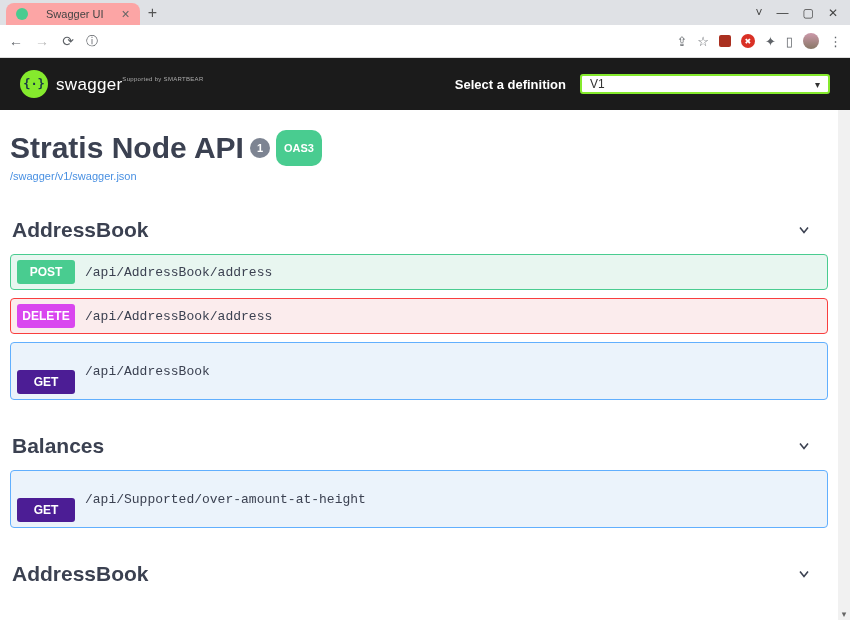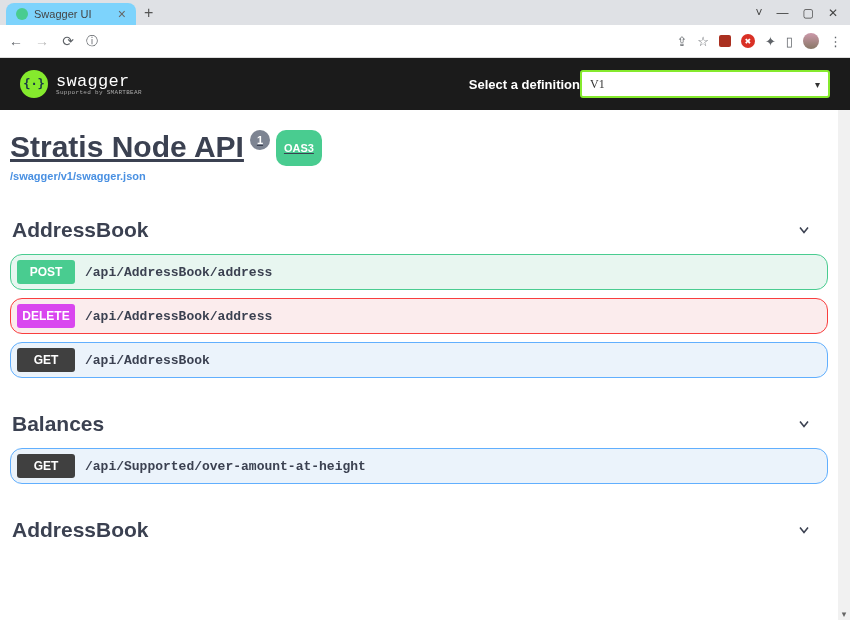--- a/index.html
+++ b/index.html
@@ -1,19 +1,19 @@
 <!DOCTYPE html>
 <html><head>
   <meta charset="utf-8">
   <style>
     * { box-sizing: border-box; margin: 0; padding: 0; }
     body { font-family: -apple-system, BlinkMacSystemFont, "Segoe UI", Arial, sans-serif; width: 850px; height: 620px; overflow: hidden; background: #fff; position: relative; }
 
     .browser-chrome { background: #dfe1e5; height: 25px; display: flex; align-items: center; padding: 0 6px; }
-    .tab { background: #7dd3fc; height: 22px; margin-top: 3px; display: flex; align-items: center; padding: 0 10px; border-radius: 8px 8px 0 0; font-size: 11px; color: #444; gap: 6px; min-width: 130px; position: relative; }
+    .tab { background: #fca5a5; height: 22px; margin-top: 3px; display: flex; align-items: center; padding: 0 10px; border-radius: 8px 8px 0 0; font-size: 11px; color: #444; gap: 18px; min-width: 130px; position: relative; }
     .tab-favicon { width: 12px; height: 12px; background: #49cc90; border-radius: 50%; }
     .tab-close { margin-left: auto; font-size: 14px; color: #666; }
     .new-tab { margin-left: 8px; color: #555; font-size: 16px; }
     .win-controls { margin-left: auto; display: flex; gap: 14px; color: #444; font-size: 12px; padding-right: 6px; }
 
     .addrbar { background: #fff; height: 33px; display: flex; align-items: center; padding: 0 8px; gap: 10px; border-bottom: 1px solid #ddd; }
     .navicon { width: 16px; text-align: center; color: #5f6368; font-size: 14px; }
     .urlbox { flex: 1; display: flex; align-items: center; gap: 6px; font-size: 12px; color: #5f6368; }
     .urlbox .host { color: #202124; }
     .addr-icons { display: flex; gap: 10px; align-items: center; font-size: 13px; color: #5f6368; }
@@ -22,49 +22,49 @@
     .avatar { width: 16px; height: 16px; border-radius: 50%; background: linear-gradient(#c9a, #876); }
 
     .viewport { position: absolute; top: 58px; left: 0; right: 0; bottom: 0; overflow-y: auto; }
     .vscroll { position:absolute; top:58px; right:0; bottom:0; width:12px; background:#f1f1f1; }
     .vthumb { position:absolute; top:4px; right:2px; width:8px; height:48px; background:#c1c1c1; border-radius:4px; }
     .vsarrow-dn { position:absolute; bottom:0; right:0; width:12px; height:12px; display:flex;align-items:center;justify-content:center; font-size:9px; color:#666;}
 
     .topbar { background: #1b1b1b; height: 52px; display: flex; align-items: center; padding: 0 20px; color: #fff; }
     .swagger-logo { display: flex; align-items: center; gap: 8px; }
     .swagger-circle { width: 28px; height: 28px; background: #85ea2d; border-radius: 50%; display:flex;align-items:center;justify-content:center; color:#173647; font-weight:bold; font-family: monospace; font-size:12px;}
-    .swagger-text { display:flex; flex-direction:column; line-height:1;font-family:Liberation Mono, monospace; }
+    .swagger-text { display:flex; flex-direction:row; line-height:1; }
     .swagger-text .main { font-size: 17px; font-weight: 400; letter-spacing: 0.3px; }
     .swagger-text .sub { font-size: 6px; color:#aaa; letter-spacing:0.3px; }
-    .def-select-wrap { margin-left: auto; display: flex; align-items: center; gap: 0; }
+    .def-select-wrap { margin-left: auto; display: flex; align-items: center; gap: 14px; }
     .def-label { font-size: 13px; font-weight: 600; }
-    .def-select { width: 250px; height: 28px; border: 2px solid #85ea2d; background: #fff; display: flex; align-items: center; padding: 0 8px; font-size: 12px; color: #333; border-radius: 3px; position: relative; font-family: Liberation Serif, serif; }
+    .def-select { width: 250px; height: 20px; border: 2px solid #85ea2d; background: #fff; display: flex; align-items: center; padding: 0 8px; font-size: 12px; color: #333; border-radius: 3px; position: relative; }
     .def-select .caret { margin-left: auto; font-size: 10px; }
 
     .content { padding: 20px 10px 20px 10px; margin-right:12px; }
-    .api-title { font-size: 30px; font-weight: 700; color: #3b4151; display: flex; align-items: flex-start; gap: 6px; text-decoration: underline; }
+    .api-title { font-size: 30px; font-weight: 700; color: #3b4151; display: flex; align-items: center; gap: 6px; }
     .ver-badge { background: #7d8492; color:#fff; border-radius:50%; width:20px; height:20px; font-size:11px; display:flex;align-items:center;justify-content:center; }
     .oas-badge { background: #49cc90; color:#fff; border-radius: 10px; padding: 12px 8px; font-size: 11px; font-weight:700; }
-    .spec-link { color:#4990e2; font-size:11px; margin-top: 2px; display:inline-block; text-decoration: none; font-weight: bold; }
+    .spec-link { color:#4990e2; font-size:11px; margin-top: 2px; display:inline-block; text-decoration: none; }
     .api-desc { font-size: 13px; color:#3b4151; margin-top: 18px; }
 
     .tag { margin-top: 30px; }
     .tag-header { display:flex; align-items:flex-end; cursor:pointer; padding: 4px 2px; }
     .tag-name { font-size: 21px; font-weight: 700; color:#3b4151; }
     .tag-chevron { margin-left:auto; padding-right:14px; }
 
-    .op { border: 1px solid; border-radius: 12px; margin-top: 8px; display:flex; align-items:center; padding: 5px 6px; gap: 10px; }
+    .op { border: 1px solid; border-radius: 4px; margin-top: 8px; display:flex; align-items:center; padding: 5px 6px; gap: 10px; }
     .op.post { background:#e8f6f0; border-color:#49cc90; }
     .op.delete { background:#fbeced; border-color:#f93e3e; }
     .op.get { background:#ebf3fb; border-color:#61affe; }
     .method { color:#fff; font-size:12px; font-weight:700; padding: 5px 0; width: 58px; text-align:center; border-radius:3px; }
     .method.post { background:#49cc90; }
     .method.delete { background:#d946ef; }
-    .method.get { background:#404040; }
-    .op-path { font-family: "Courier New", monospace; font-size: 13px; font-weight: 700; color:#3b4151; }
+    .method.get { background:#4c1d95;margin-top:22px; }
+    .op-path { font-family: "Courier New", monospace; font-size: 13px; font-weight: 400; color:#3b4151; }
 
     svg.chev { width:16px; height:16px; }
   </style>
 </head>
 <body>
 
 <div class="browser-chrome">
   <div class="tab">
     <span class="tab-favicon"></span>
     <span>Swagger UI</span>

